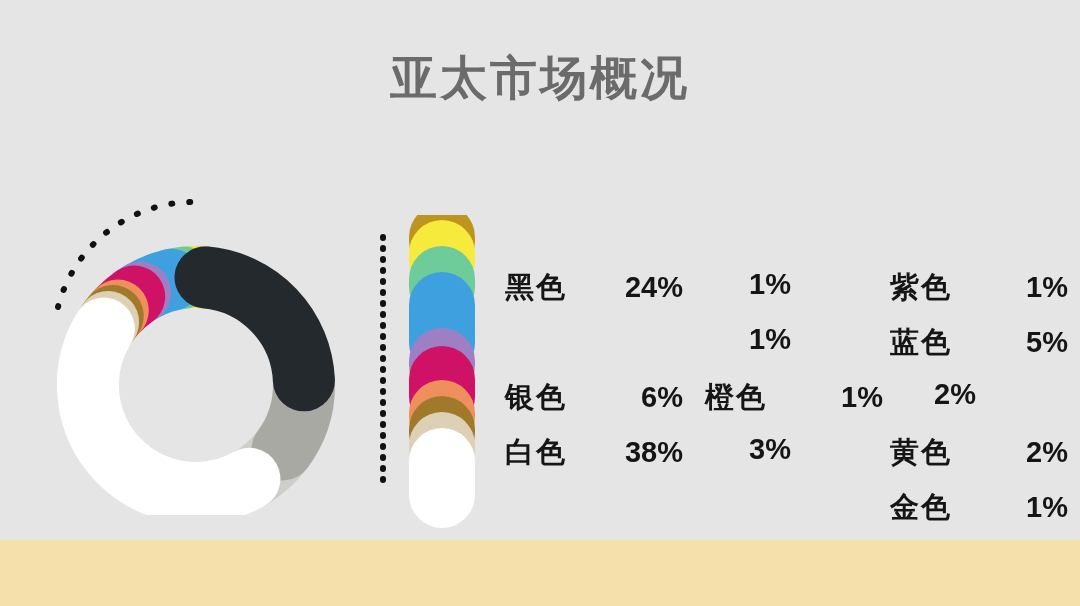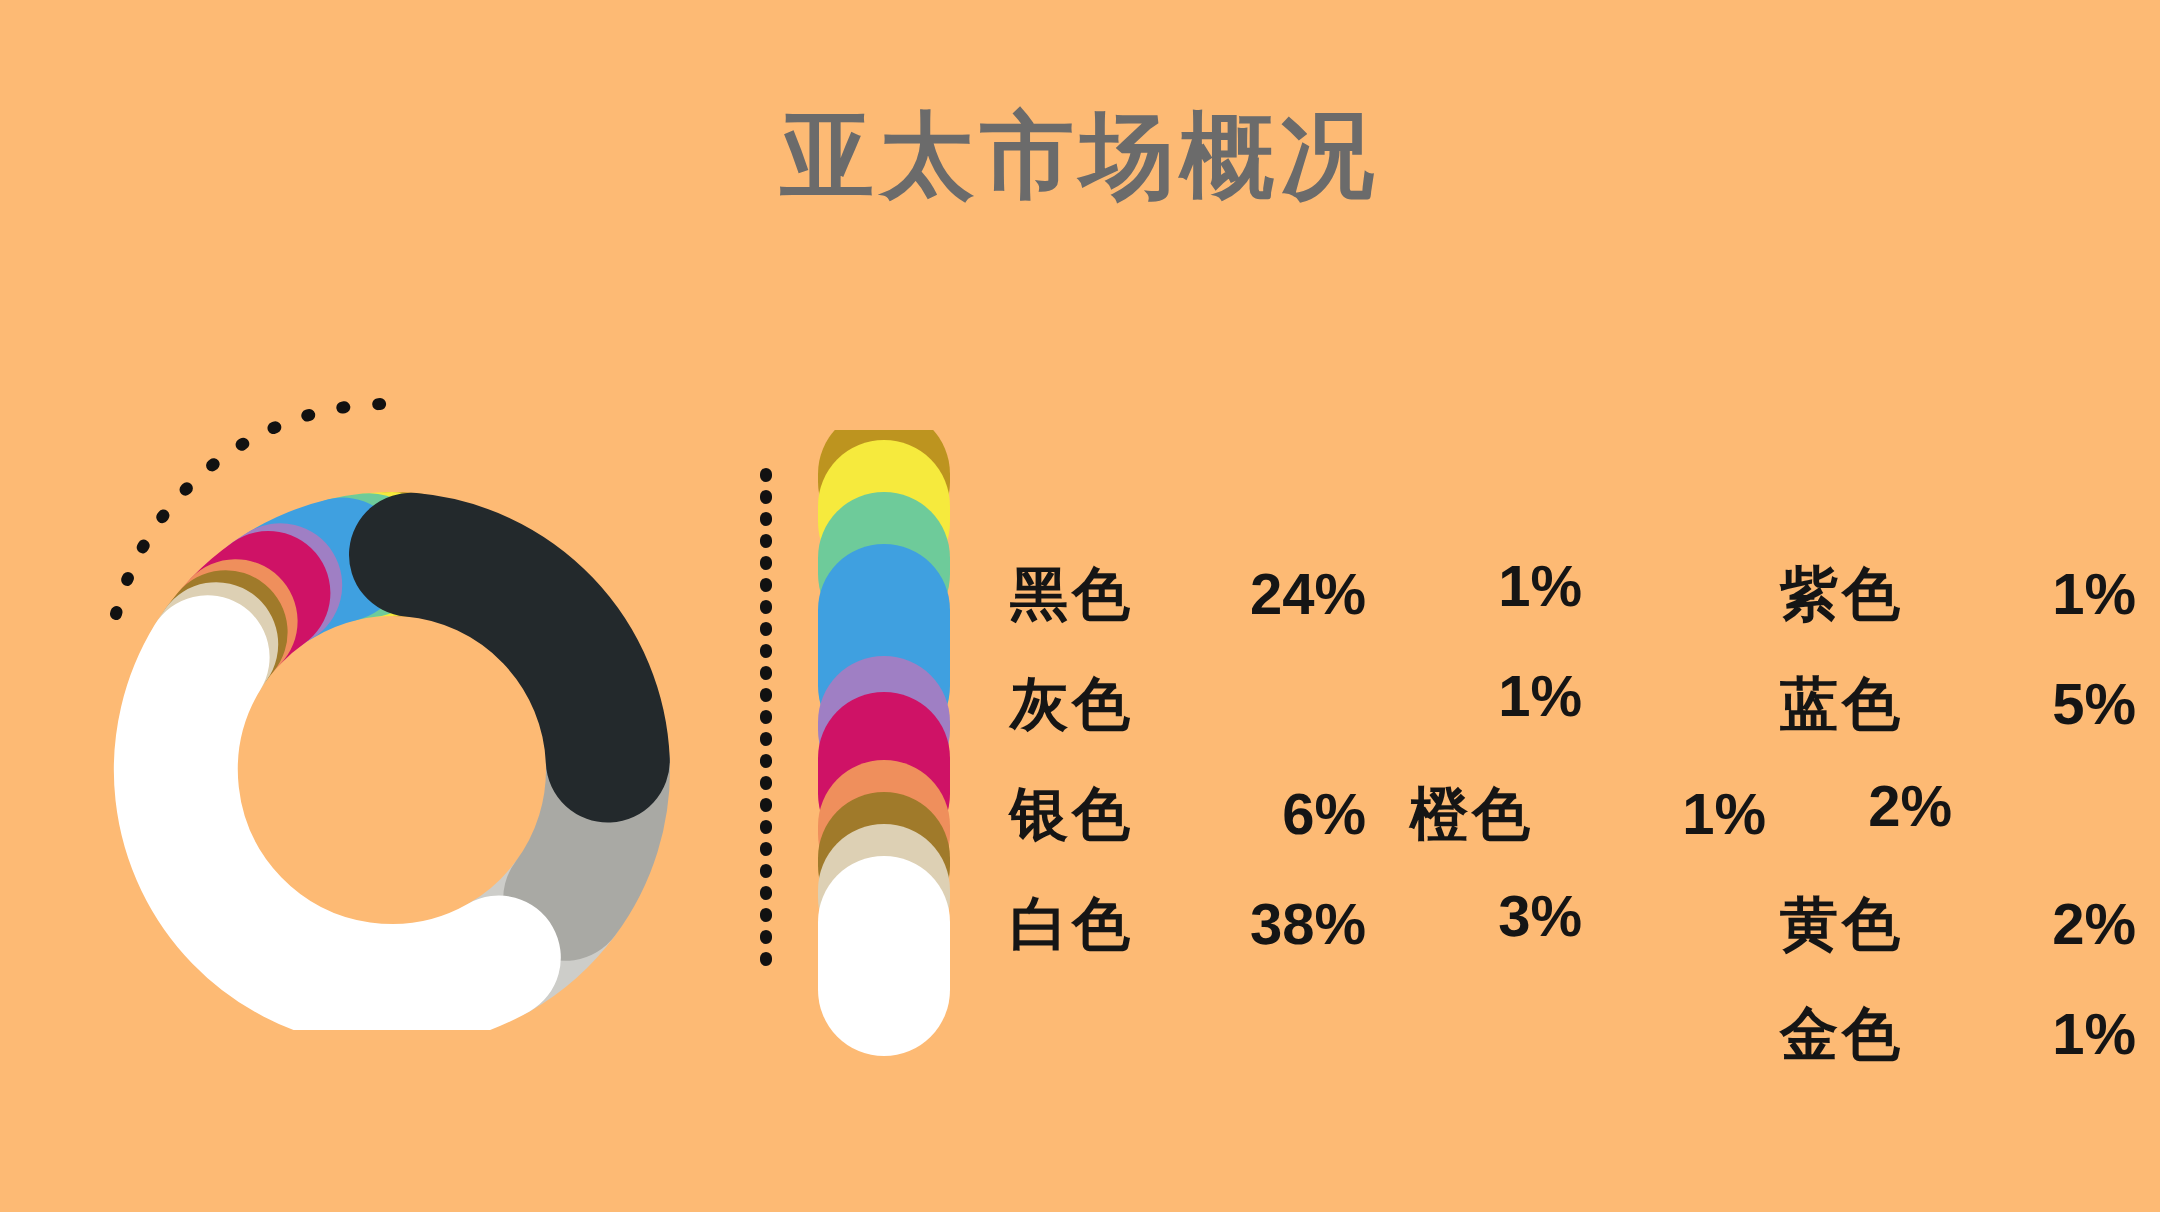--- a/index.html
+++ b/index.html
@@ -10,22 +10,22 @@
   body {
     width: 1080px;
     height: 606px;
     overflow: hidden;
     background: #f5e0ab;
     font-family: "Liberation Sans", "DejaVu Sans", sans-serif;
   }
   #slide {
     position: relative;
     width: 1080px;
-    height: 606px;
-    background: #fdba74;
+    height: 540px;
+    background: #e5e5e5;
   }
   #page-title {
     position: absolute;
     left: 0;
     top: 52px;
     width: 1080px;
     text-align: center;
     font-size: 47px;
     font-weight: 700;
     letter-spacing: 3px;
@@ -43,21 +43,21 @@
   #bar-chart {
     position: absolute;
     left: 366px;
     top: 215px;
     width: 130px;
     height: 345px;
   }
   #legend {
     position: absolute;
     left: 505px;
-    top: 278px;
+    top: 268px;
     width: 560px;
     display: flex;
     flex-direction: row;
     justify-content: flex-start;
     align-items: center;
   }
   .legend-col {
     display: flex;
     flex-direction: column;
   }
@@ -152,21 +152,20 @@
   </div>
 
   <div id="legend">
 
     <div class="legend-col col-0">
       <div class="legend-row">
         <span class="lname">黑色</span>
         <span class="lval">24%</span>
       </div>
       <div class="legend-row">
-        <span class="lname">灰色</span>
       </div>
       <div class="legend-row">
         <span class="lname">银色</span>
         <span class="lval">6%</span>
       </div>
       <div class="legend-row">
         <span class="lname">白色</span>
         <span class="lval">38%</span>
       </div>
       <div class="legend-row blank">

